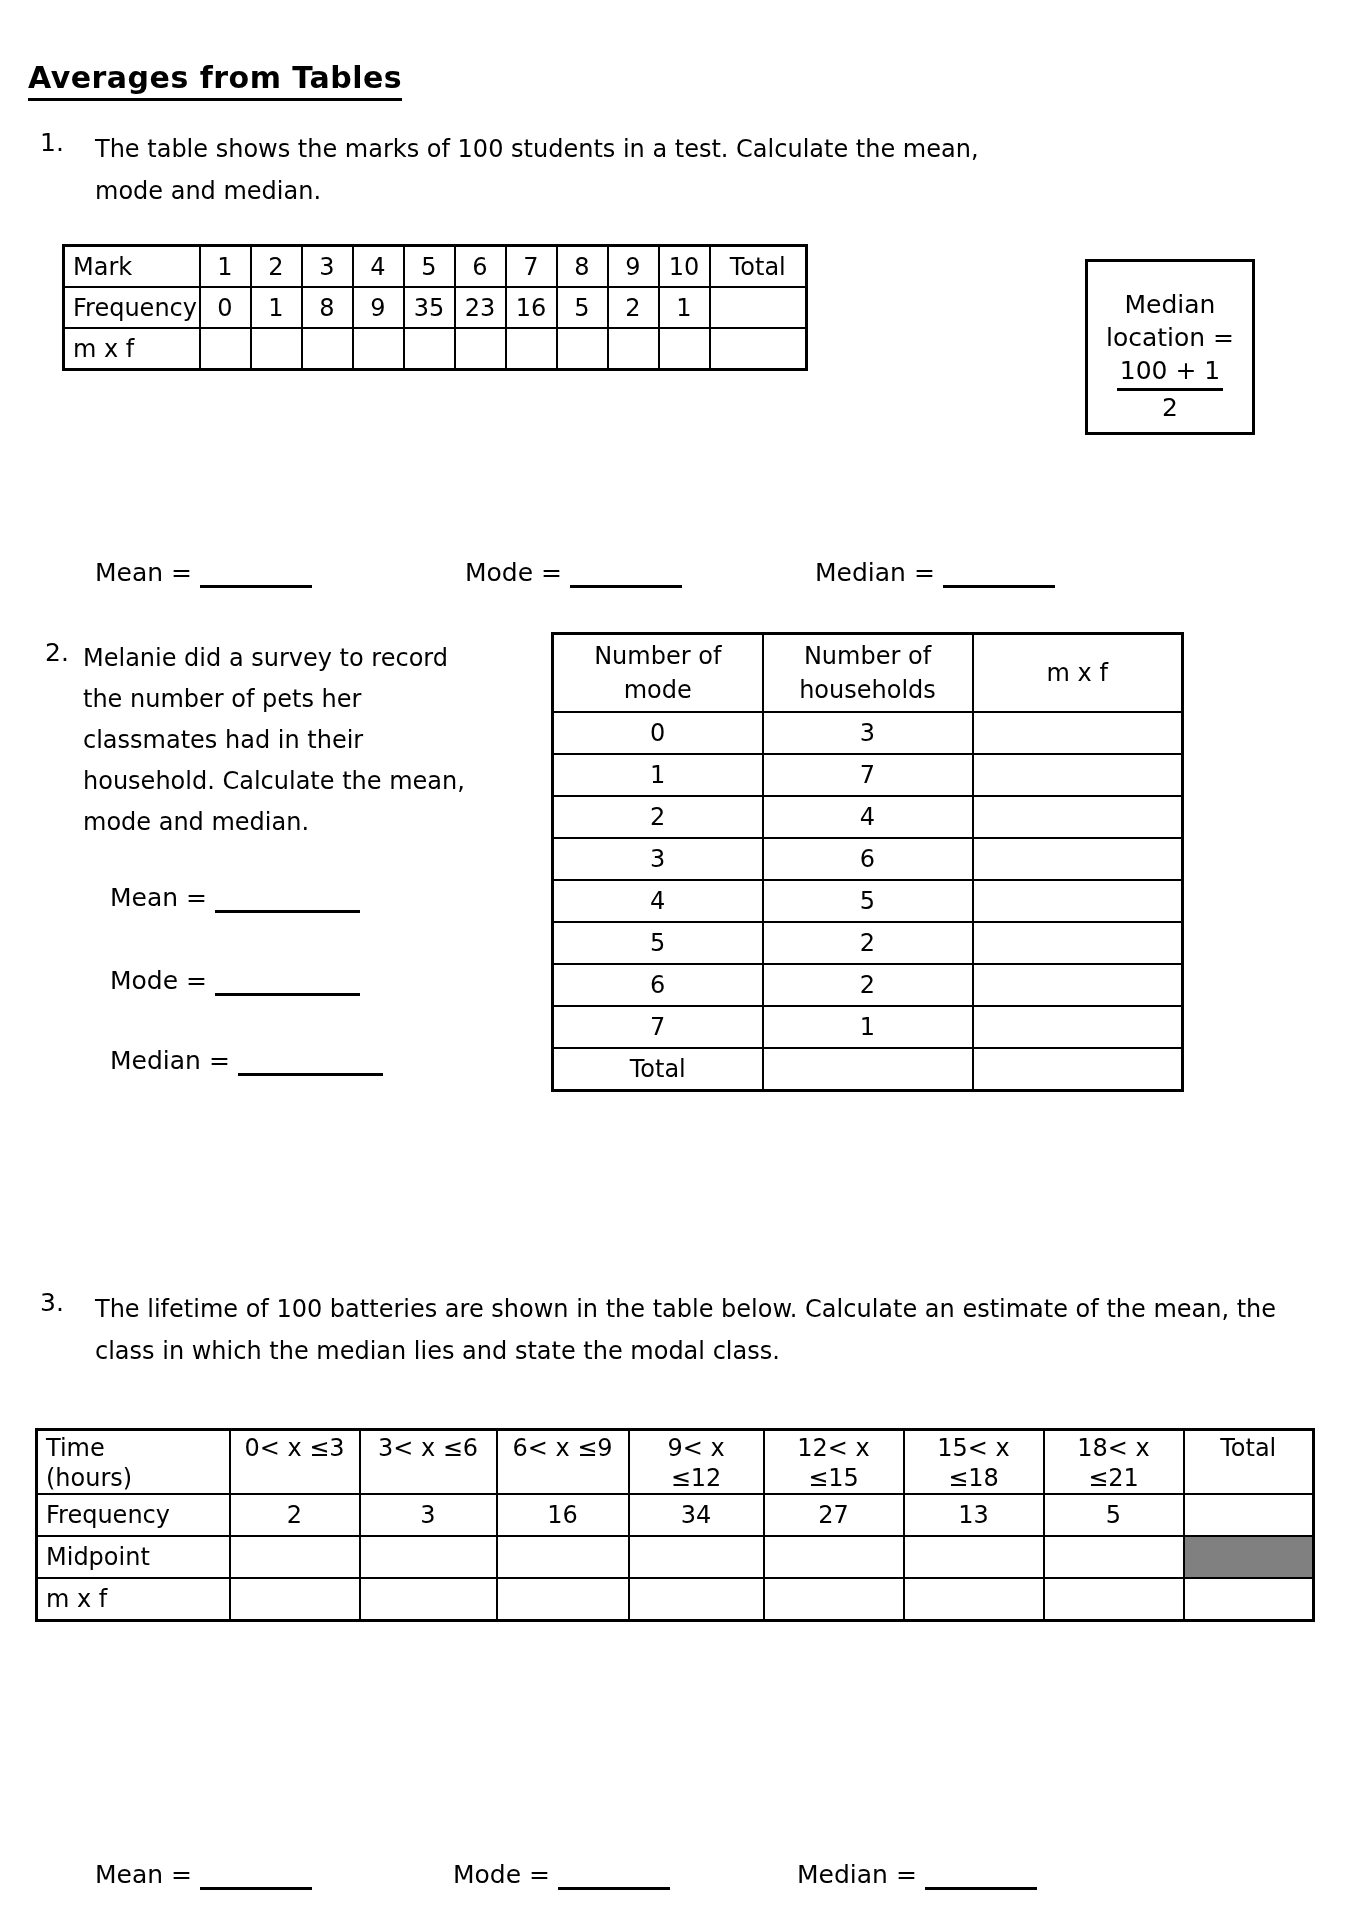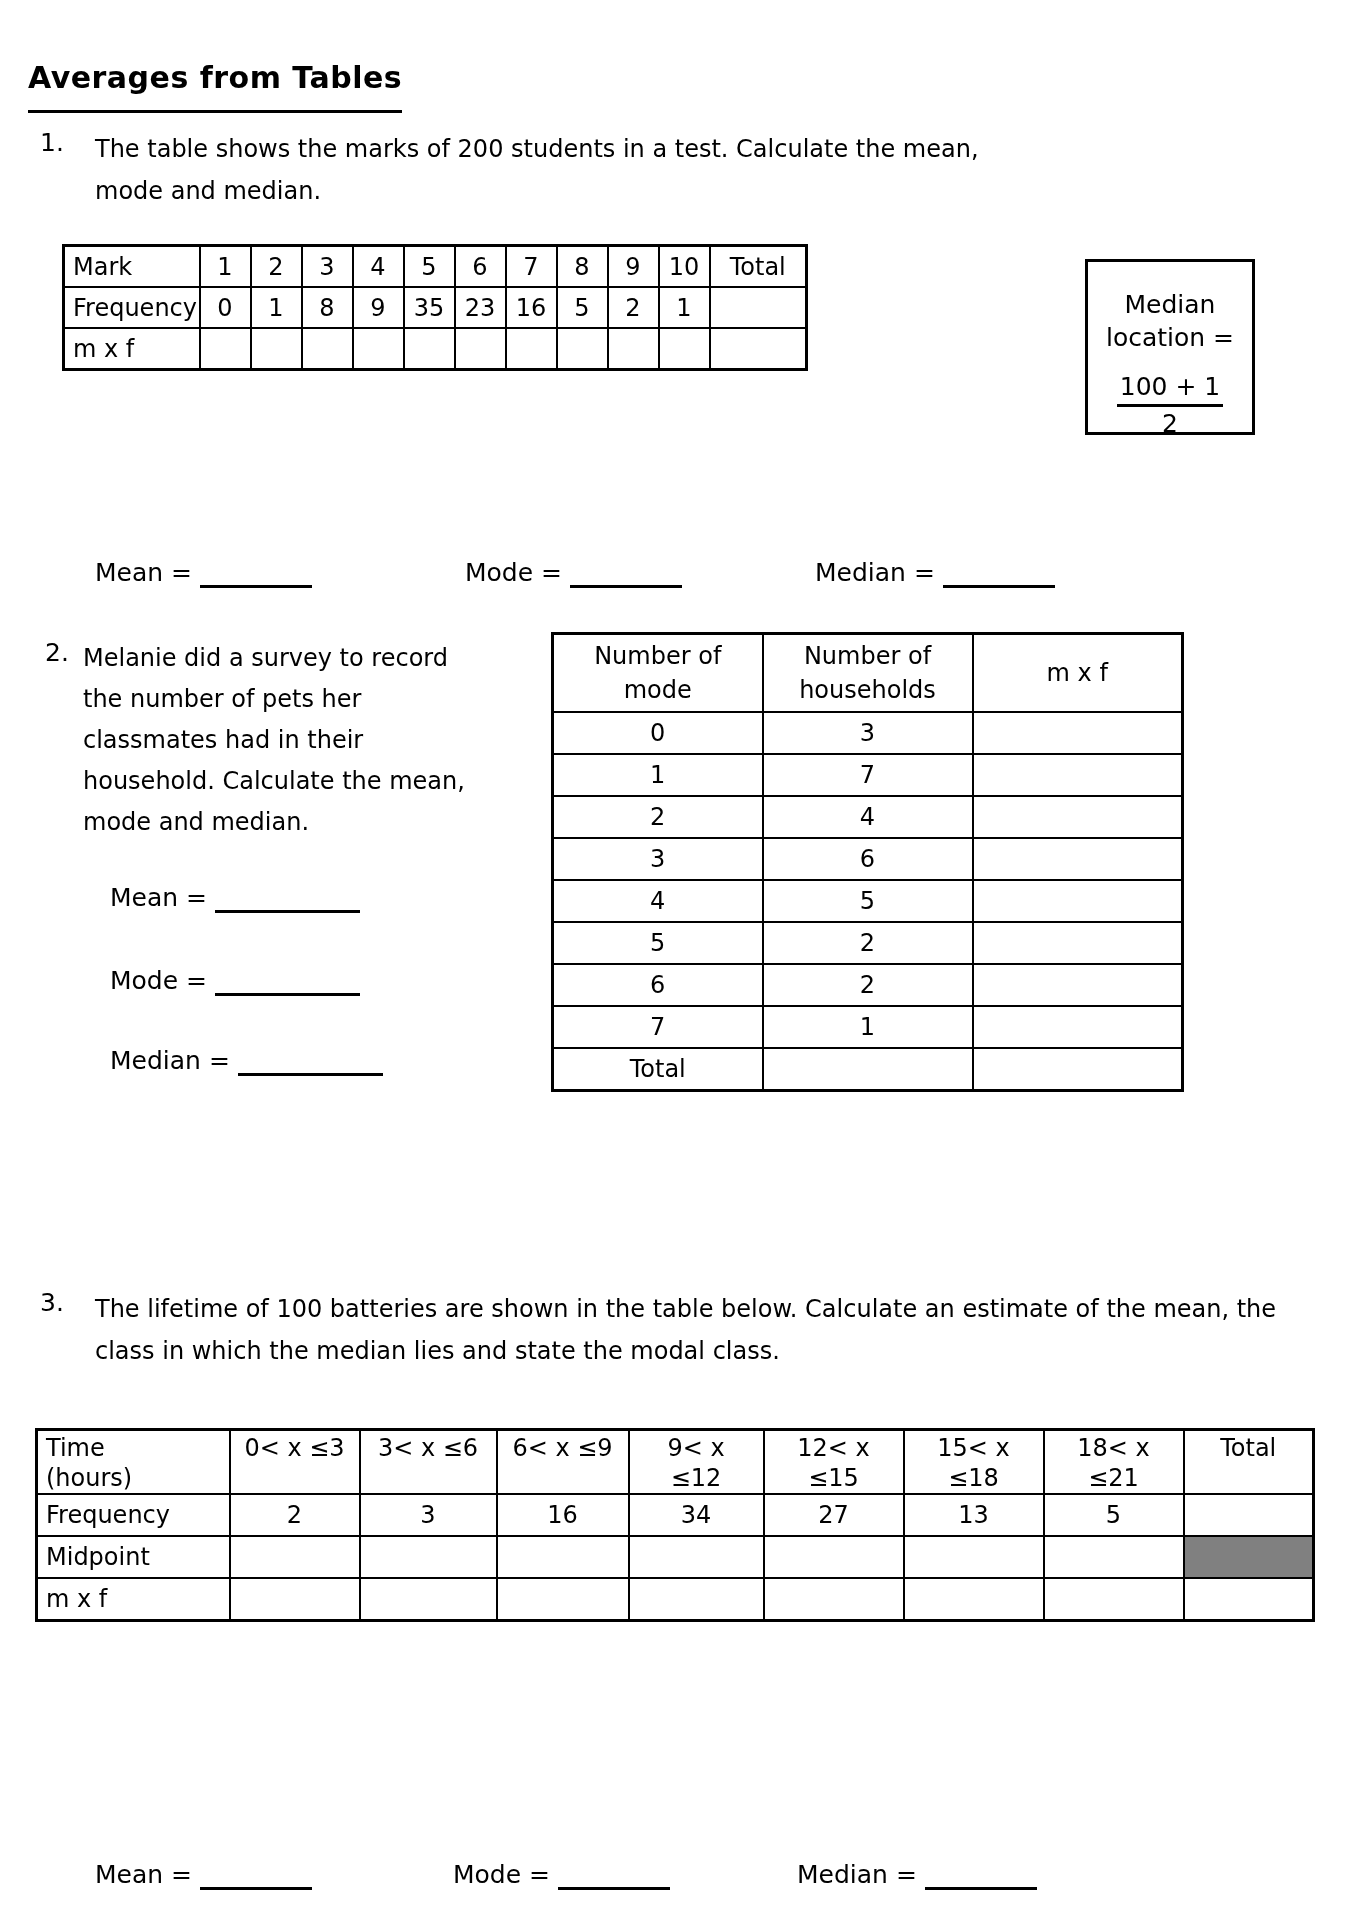--- a/index.html
+++ b/index.html
@@ -3,58 +3,58 @@
 <meta charset="utf-8">
 <style>
   html,body{margin:0;padding:0;background:#ffffff;}
   .page{
     position:relative;width:1345px;height:1932px;background:#ffffff;
     font-family:"DejaVu Sans",sans-serif;color:#000;overflow:hidden;
   }
   .abs{position:absolute;}
   .title{
     font-size:30px;font-weight:700;display:inline-block;
-    border-bottom:3px solid #000;padding-bottom:15px;letter-spacing:0.5px;
+    border-bottom:3px solid #000;padding-bottom:3px;letter-spacing:0.5px;
   }
   .qnum{font-size:25px;}
   .prompt{font-size:24px;line-height:42px;}
   
   .wtable{position:absolute;border-collapse:collapse;table-layout:fixed;border:3px solid #000;}
   .wtable td{border:2px solid #000;font-size:24px;text-align:center;vertical-align:middle;padding:0;overflow:hidden;}
   .wtable td.lbl{text-align:left;padding-left:8px;}
   .t1 td{height:39px;}
   .t2 td{height:40px;line-height:34px;}
   .t2 tr.hdr td{height:76px;}
   .t3 td{height:40px;}
   .t3 tr.hdr td{height:60px;vertical-align:top;padding-top:2px;line-height:30px;}
   .t3 tr.hdr td.lbl{line-height:30px;}
   
   .mbox{
     position:absolute;left:1085px;top:259px;width:170px;height:176px;
     border:3px solid #000;box-sizing:border-box;text-align:center;
     font-size:25px;line-height:33px;padding-top:26px;
   }
-  .frac-num{display:inline-block;border-bottom:3px solid #000;padding:0 3px 1px;margin-top:16px;}
+  .frac-num{display:inline-block;border-bottom:3px solid #000;padding:0 3px 1px;}
   
   .ans{position:absolute;font-size:25px;white-space:nowrap;}
   .blank{display:inline-block;height:12px;border-bottom:3px solid #000;vertical-align:-7px;margin-left:8px;}
   .b112{width:112px;}
   .b145{width:145px;}
 </style>
 </head>
 <body>
 
 <div class="page">
 
   <div class="abs" style="left:28px;top:60px;">
     <span class="title">Averages from Tables</span>
   </div>
 
   <div class="abs qnum" style="left:40px;top:128px;">1.</div>
-  <div class="abs prompt" style="left:95px;top:128px;width:940px;">The table shows the marks of 200 students in a test.  Calculate the mean, mode and median.</div>
+  <div class="abs prompt" style="left:95px;top:128px;width:940px;">The table shows the marks of 100 students in a test.  Calculate the mean, mode and median.</div>
 
   <table class="wtable t1" style="left:62px;top:244px;width:743px;">
     <colgroup>
       <col style="width:136px;">
       <col style="width:51px;">
         <col style="width:51px;">
         <col style="width:51px;">
         <col style="width:51px;">
         <col style="width:51px;">
       <col style="width:51px;">

